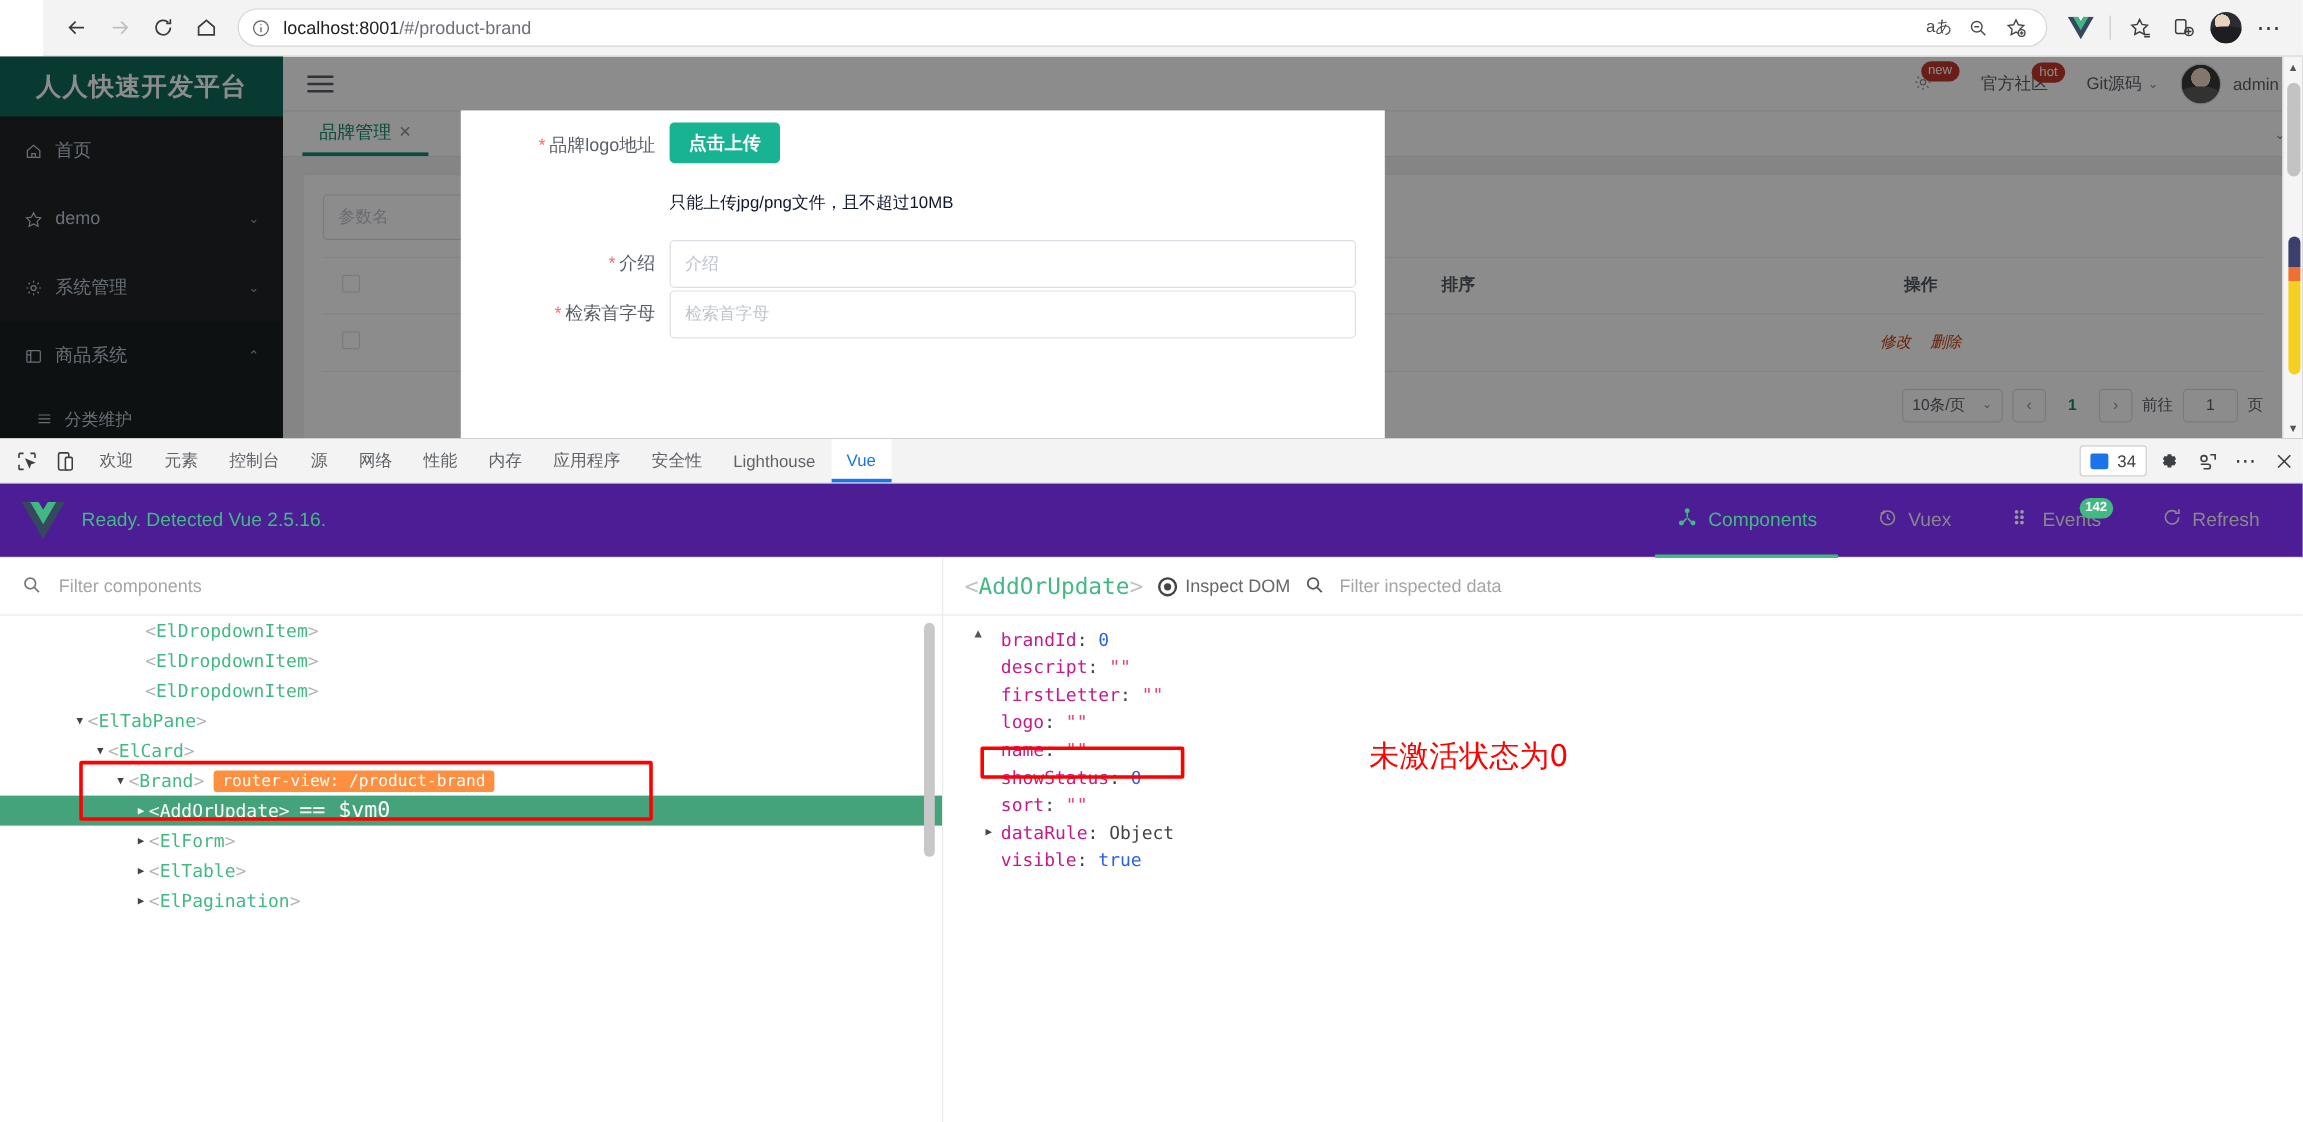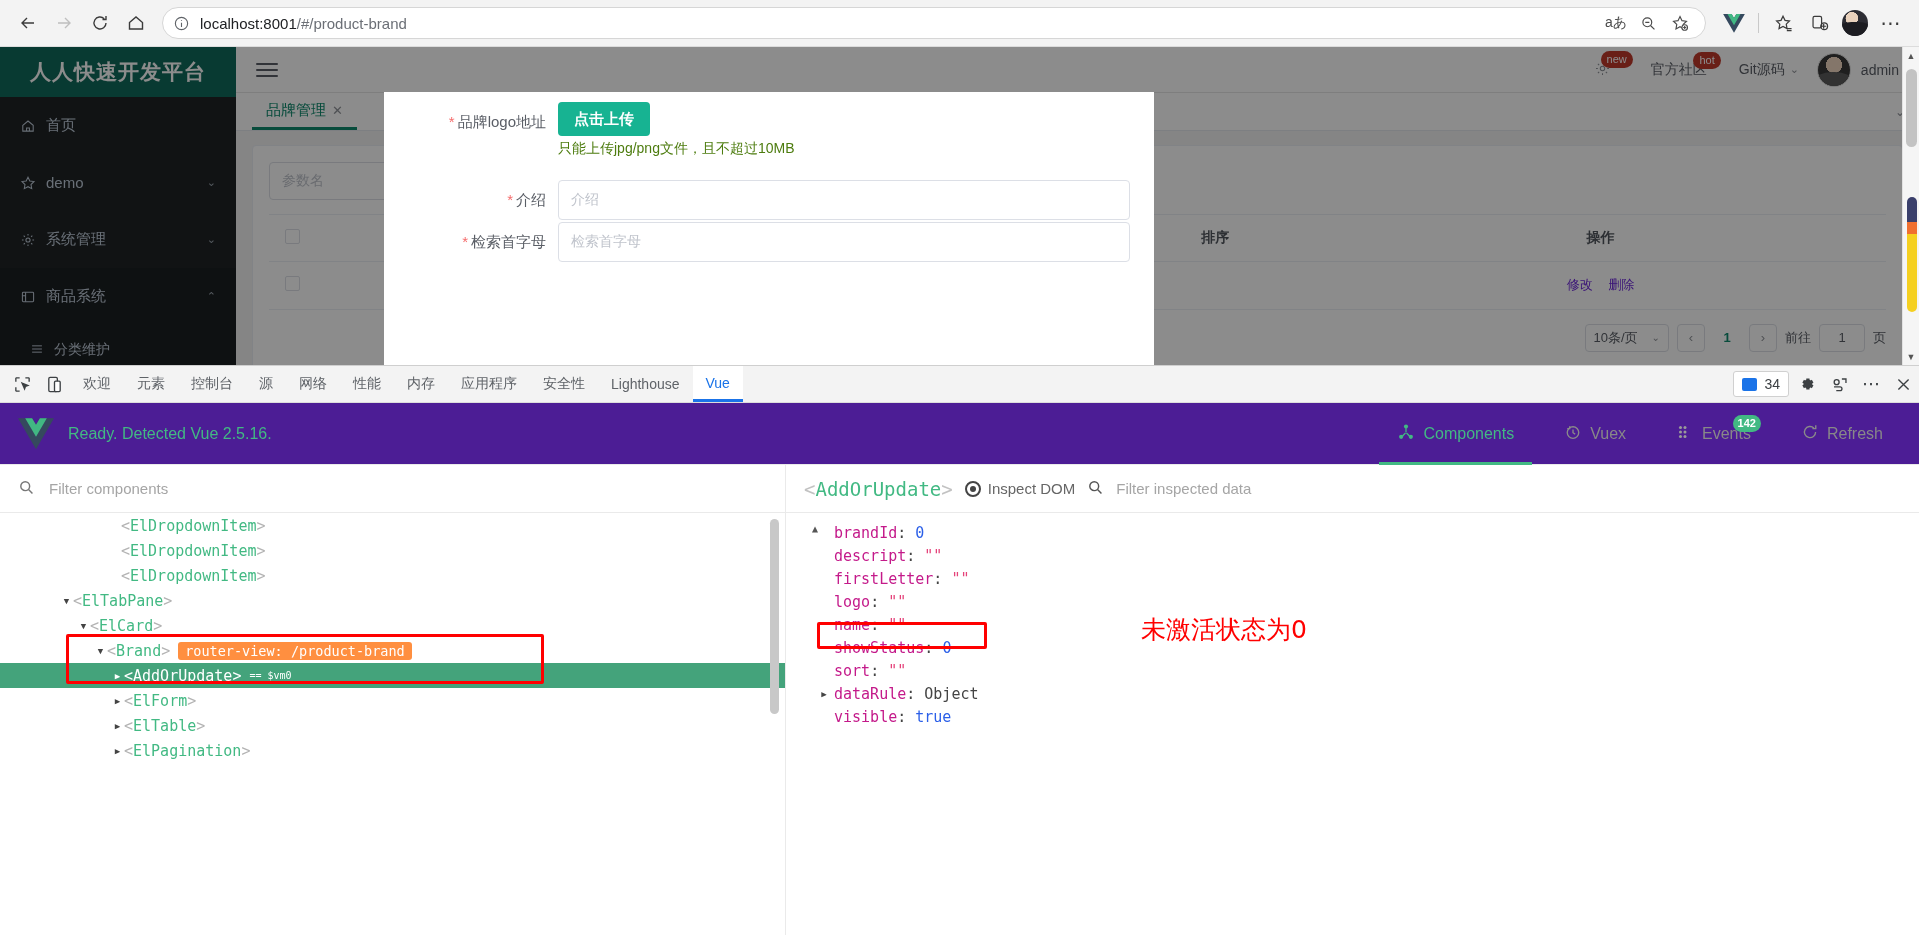--- a/index.html
+++ b/index.html
@@ -13,20 +13,21 @@
 
   
   #browser-chrome {
     height: 47px;
     background: #f3f3f3;
     display: flex;
     align-items: center;
     padding: 0 10px;
     border-bottom: 1px solid #dcdcdc;
     position: relative;
+    margin-left: 36px;
   }
   .nav-btn {
     width: 36px; height: 36px;
     display: flex; align-items: center; justify-content: center;
     border-radius: 4px;
     color: #3b3b3b;
     flex: 0 0 auto;
   }
   .nav-btn svg { display:block; }
   .nav-btn.disabled { color: #bfbfbf; }
@@ -132,21 +133,21 @@
     display:flex; align-items:center; padding:0 12px; color:#c0c4cc; font-size:14px; background:#fff;
   }
   .el-input.w220 { width: 220px; }
   .data-table { width:100%; border-collapse:collapse; font-size:14px; }
   .data-table th {
     border-bottom:1px solid #ebeef5; border-top:1px solid #ebeef5;
     height: 47px; color:#51565e; font-weight:700; 
   }
   .data-table td { border-bottom:1px solid #ebeef5; height:48px; text-align:center; color:#5a5e66; }
   .cbx { width:15px;height:15px;border:1px solid #dcdfe6;border-radius:2px;display:inline-block;background:#fff; }
-  .op-link { color:#6d28d9; margin:0 6px; font-size:13px; }
+  .op-link { color:#c2410c; margin:0 6px; font-size:13px;font-style:italic; }
   .pager-row{ display:flex; align-items:center; justify-content:flex-end; gap:8px; margin-top:14px; font-size:13px; color:#5a5e66;}
   .pager-sel{ height:28px;border:1px solid #dcdfe6;border-radius:4px;display:flex;align-items:center;padding:0 8px;gap:14px;}
   .pager-btn{ width:28px;height:28px;border:1px solid #dcdfe6;border-radius:4px;display:flex;align-items:center;justify-content:center;color:#909399;}
   .pager-num{ width:28px;height:28px;display:flex;align-items:center;justify-content:center;color:#0f8a6e;font-weight:700;}
   .pager-input{ width:46px;height:28px;border:1px solid #dcdfe6;border-radius:4px;display:flex;align-items:center;justify-content:center;}
 
   
   #modal-mask { position:absolute; inset:0; background:rgba(0,0,0,0.45); }
 
   
@@ -159,21 +160,21 @@
   .form-label {
     width: 150px; flex:0 0 150px; text-align:right; padding-right:12px;
     color:#5a5e66; font-size:15px; line-height:40px;
   }
   .req { color:#f56c6c; margin-right:3px; }
   .form-field { flex:1 1 auto; min-width:0; }
   .btn-upload {
     background:#17b392; color:#fff; border-radius:4px; border:none;
     height:34px; padding:0 16px; font-size:15px; font-weight:700; font-family:inherit;
   }
-  .upload-tip { color:#4d7c0f; font-size:14px; margin-top:4px; }
+  .upload-tip { color:#0f172a; font-size:14px; margin-top:24px; }
   .el-input.full { width:100%; height:40px; }
   .switch-wrap { height:40px; display:flex; align-items:center; }
   .el-switch {
     width: 42px; height:22px; border-radius:11px; background:#f56c6c;
     position:relative; display:inline-block;
   }
   .el-switch::after{
     content:""; position:absolute; top:2px; left:2px; width:18px;height:18px;
     border-radius:50%; background:#fff;
   }
@@ -238,21 +239,21 @@
   #tree-filter .ph { font-size:15px; color:#a5a5a5; }
   #tree-list { flex:1 1 auto; position:relative; overflow:hidden; font-family:"DejaVu Sans Mono","Liberation Mono",monospace; font-size:15px; }
   .tree-row { height:25px; display:flex; align-items:center; white-space:nowrap; color:#42b983; }
   .tree-row .caret { width:13px; display:inline-block; text-align:center; color:#444; font-size:9px; flex:0 0 13px; }
   .tree-row .caret.empty { color:transparent; }
   .ang { color:#b3b3b3; }
   .cname { color:#42b983; }
   .tree-row.selected { background:#44a37b; }
   .tree-row.selected .cname, .tree-row.selected .ang, .tree-row.selected .vm { color:#fff; }
   .tree-row.selected .caret { color:#fff; }
-  .vm { color:#555; margin-left:8px; font-size:10px; }
+  .vm { color:#555; margin-left:8px; font-size:18px; }
   .routertag {
     background:#ff8f40; color:#fff; border-radius:3px; padding:1px 7px; margin-left:8px; font-size:13.5px;
   }
   #tree-hl {
     position:absolute; left:66px; width:478px; border:3px solid #ff0000; border-radius:2px;
     pointer-events:none;
   }
   #tree-scroll { position:absolute; right:6px; top:6px; width:9px; background:#c8c8c8; border-radius:5px; }
 
   #data-pane { flex:1 1 auto; display:flex; flex-direction:column; min-width:0; position:relative; }

